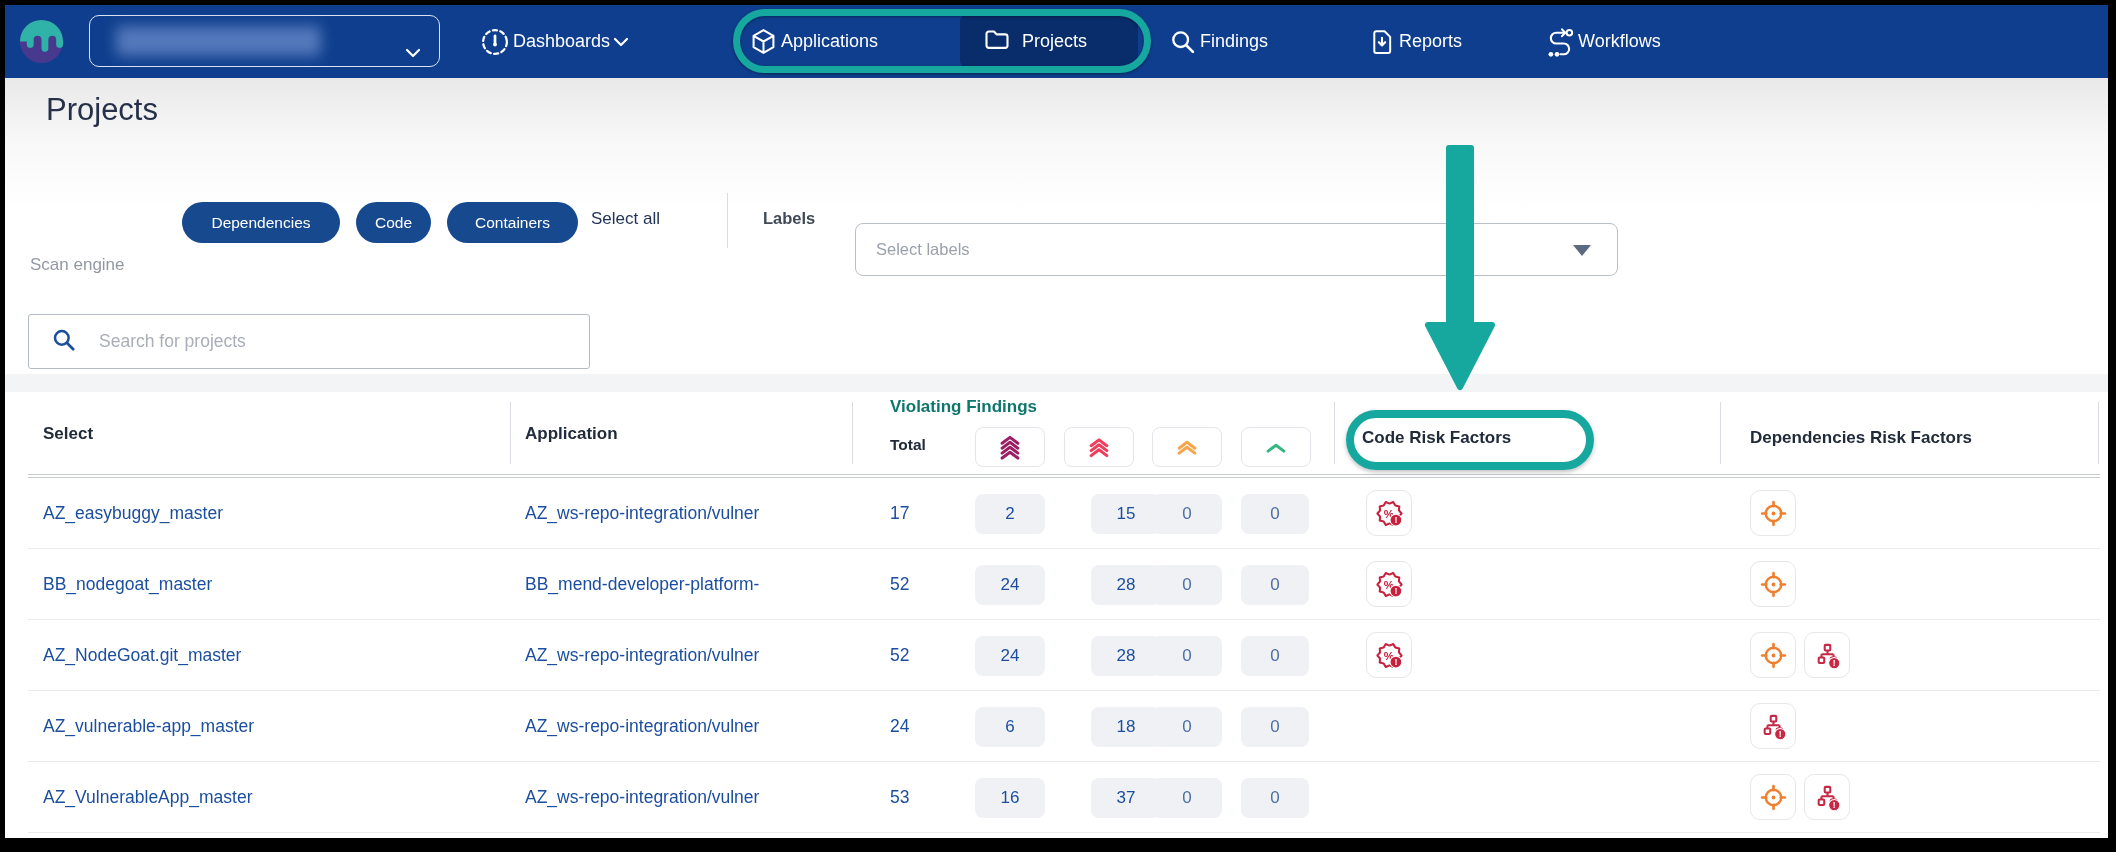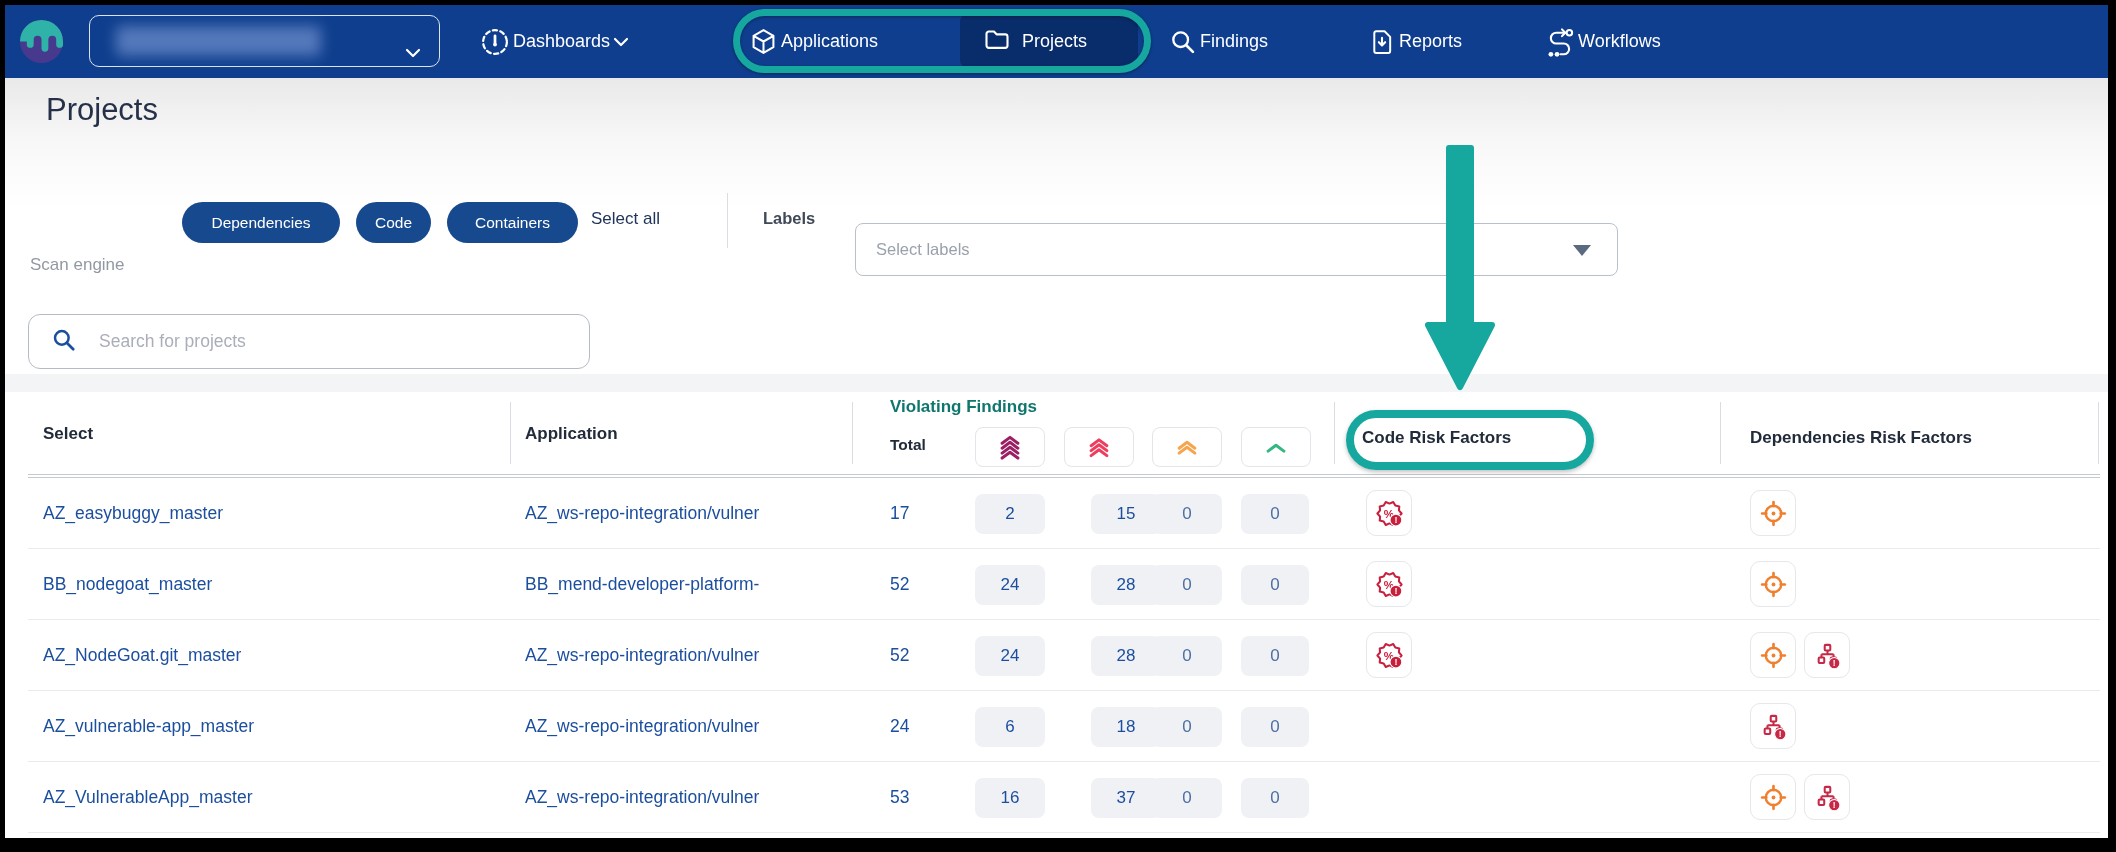--- a/index.html
+++ b/index.html
@@ -41,21 +41,21 @@
   .labels-label { position:absolute; left:758px; top:131px; font-size:16.5px; font-weight:600; color:#3f4957; }
   .labels-select { position:absolute; left:850px; top:115px; width:763px; height:53px; background:#fff;
                    border:1.5px solid #b9c0ca; border-radius:8px; cursor:pointer;margin-top:30px; }
   .labels-select input { position:absolute; left:20px; top:0; width:560px; height:100%; border:none; outline:none;
                          font-size:16.5px; color:#555; background:transparent; font-family:inherit; }
   .labels-select input::placeholder { color:#9aa1ac; }
   .labels-caret { position:absolute; right:26px; top:21px; width:0; height:0;
                   border-left:9px solid transparent; border-right:9px solid transparent; border-top:11px solid #5a6b80; }
 
   .search-box { position:absolute; left:23px; top:236px; width:562px; height:55px; background:#fff;
-                border:1.5px solid #b5bbc4; border-radius:12px; display:flex; align-items:center; }
+                border:1.5px solid #b5bbc4; border-radius:3px; display:flex; align-items:center; }
   .search-box svg { margin-left:22px; flex:none; }
   .search-box input { border:none; outline:none; margin-left:22px; width:440px; font-size:17.5px;
                       color:#444; background:transparent; font-family:inherit; }
   .search-box input::placeholder { color:#a9aeb8; }
 
   .pre-band { position:absolute; left:0; top:296px; width:2103px; height:18px; background:#f3f4f6; }
 
   
   .table { position:absolute; left:23px; top:314px; width:2072px; height:441px; background:#fff; }
   .thead { position:absolute; left:0; top:0; width:2072px; height:82px; background:#fff; }

